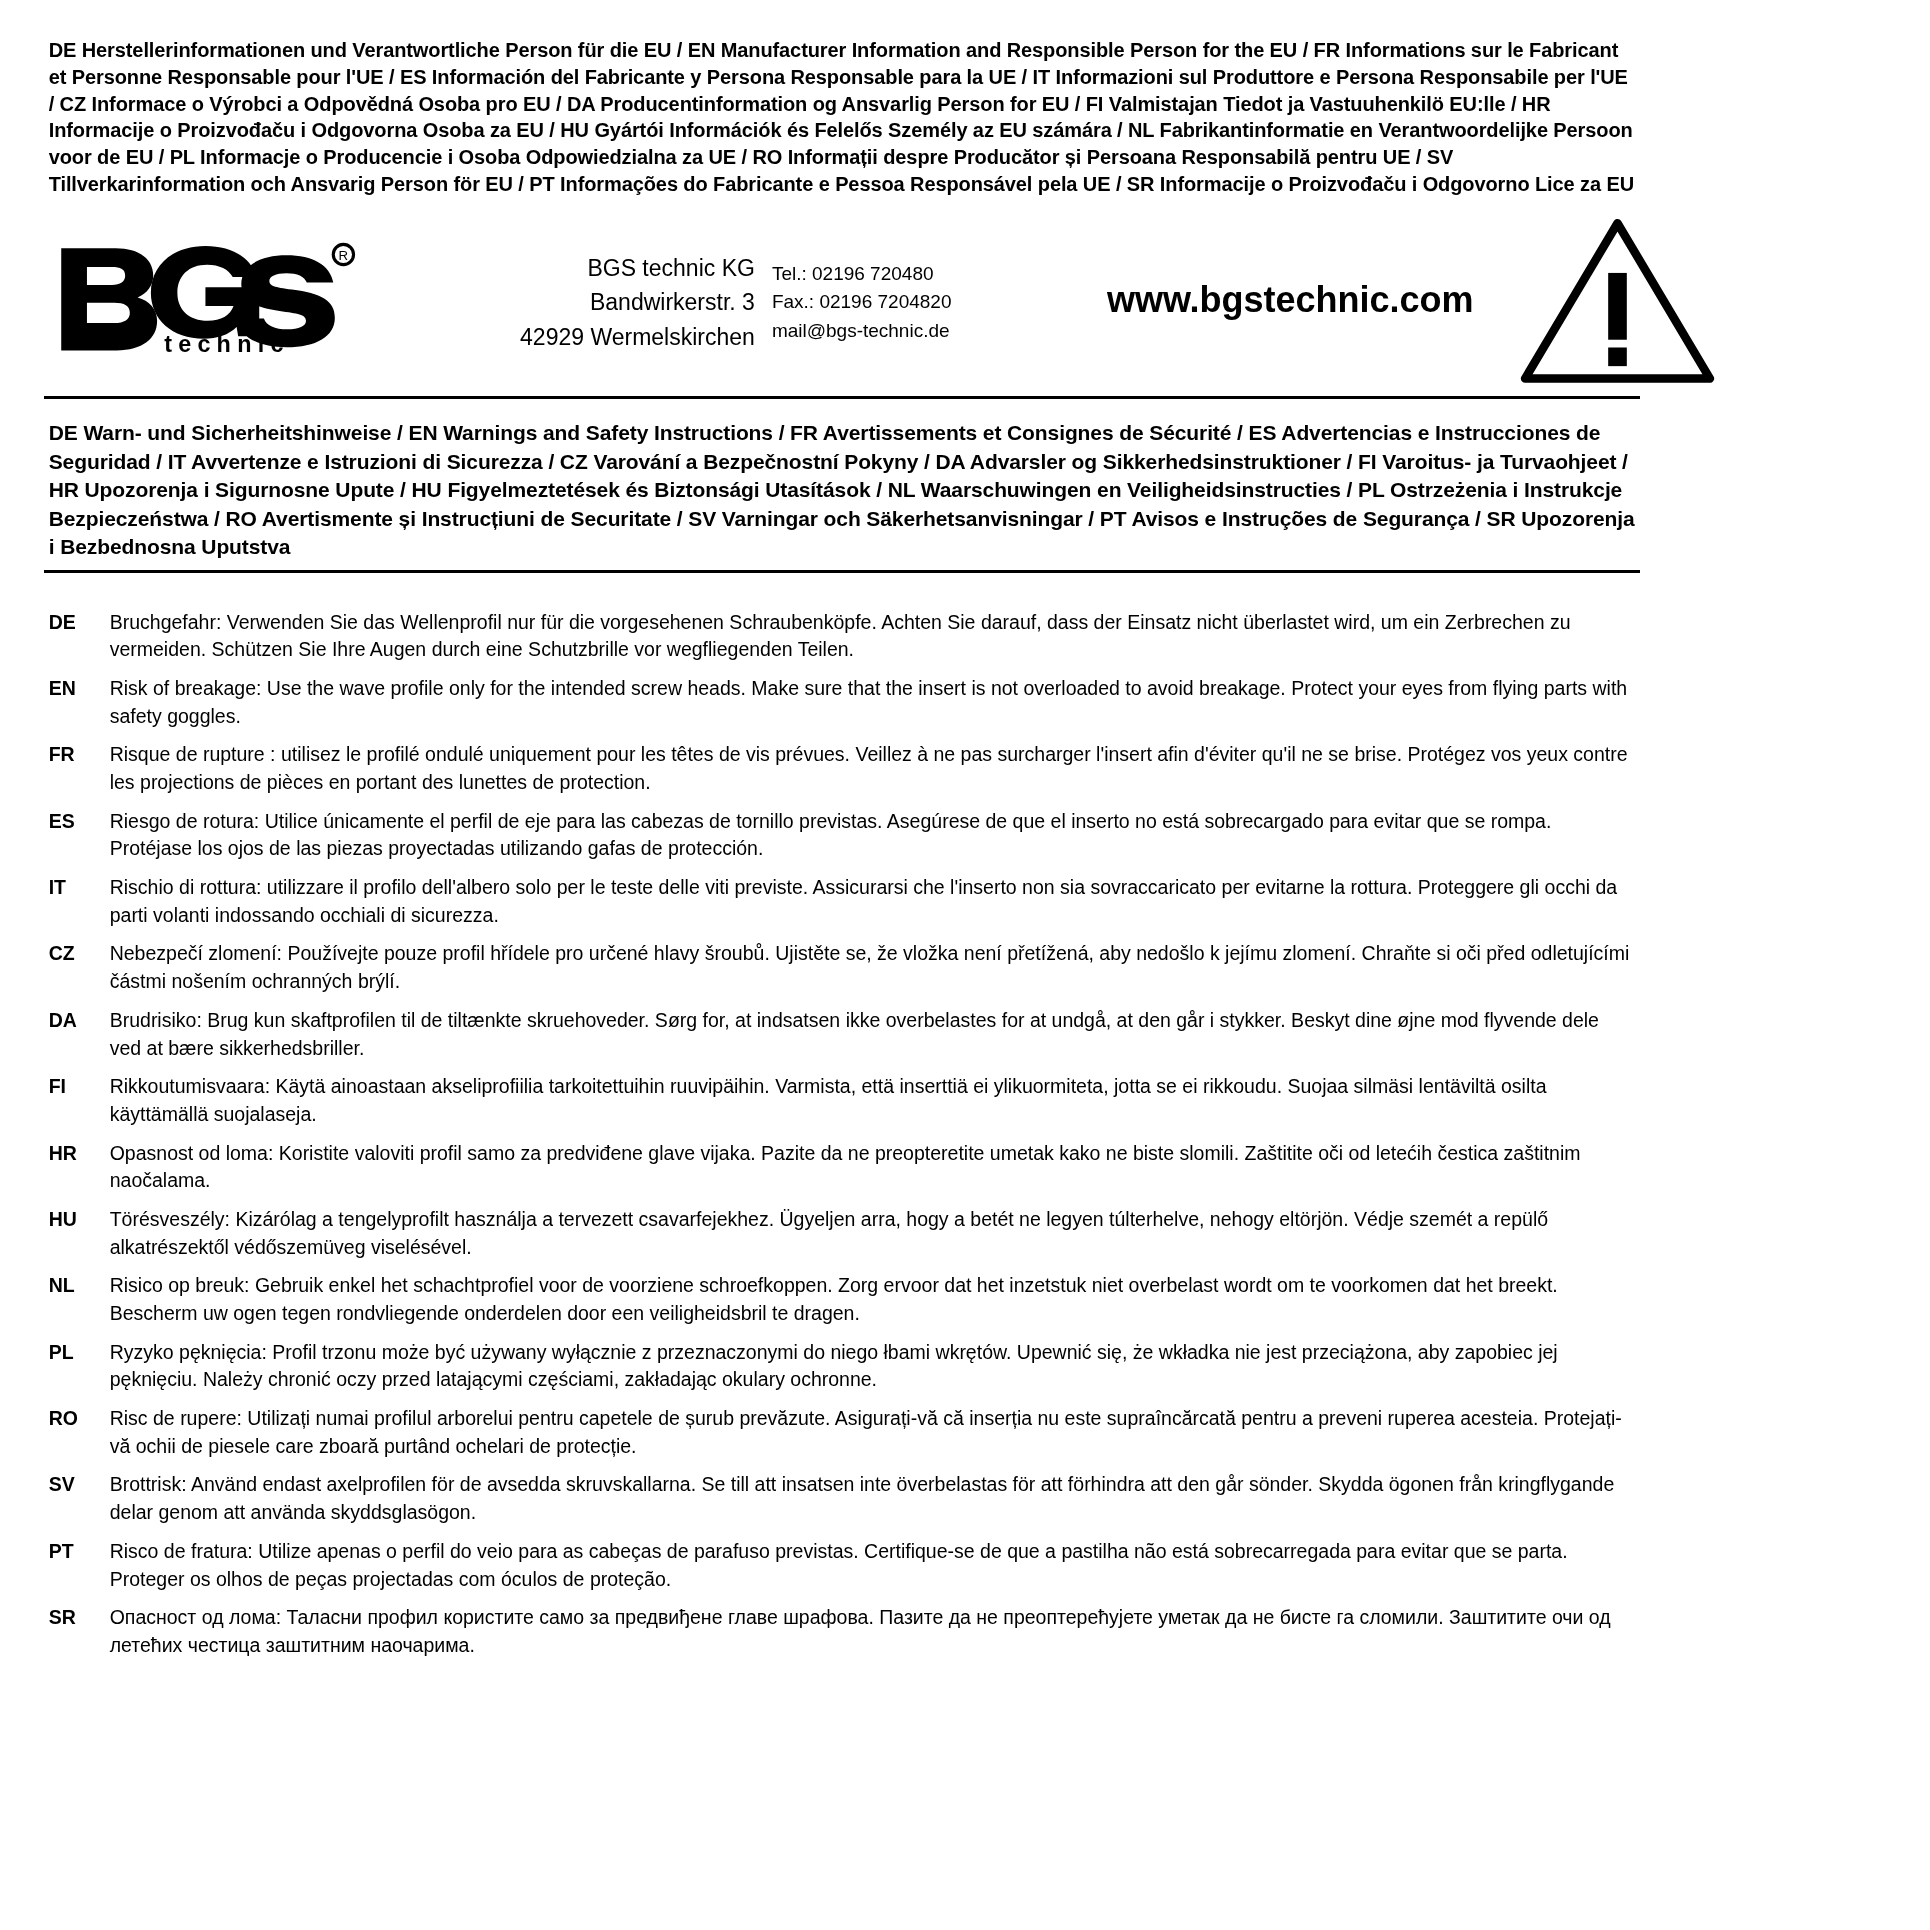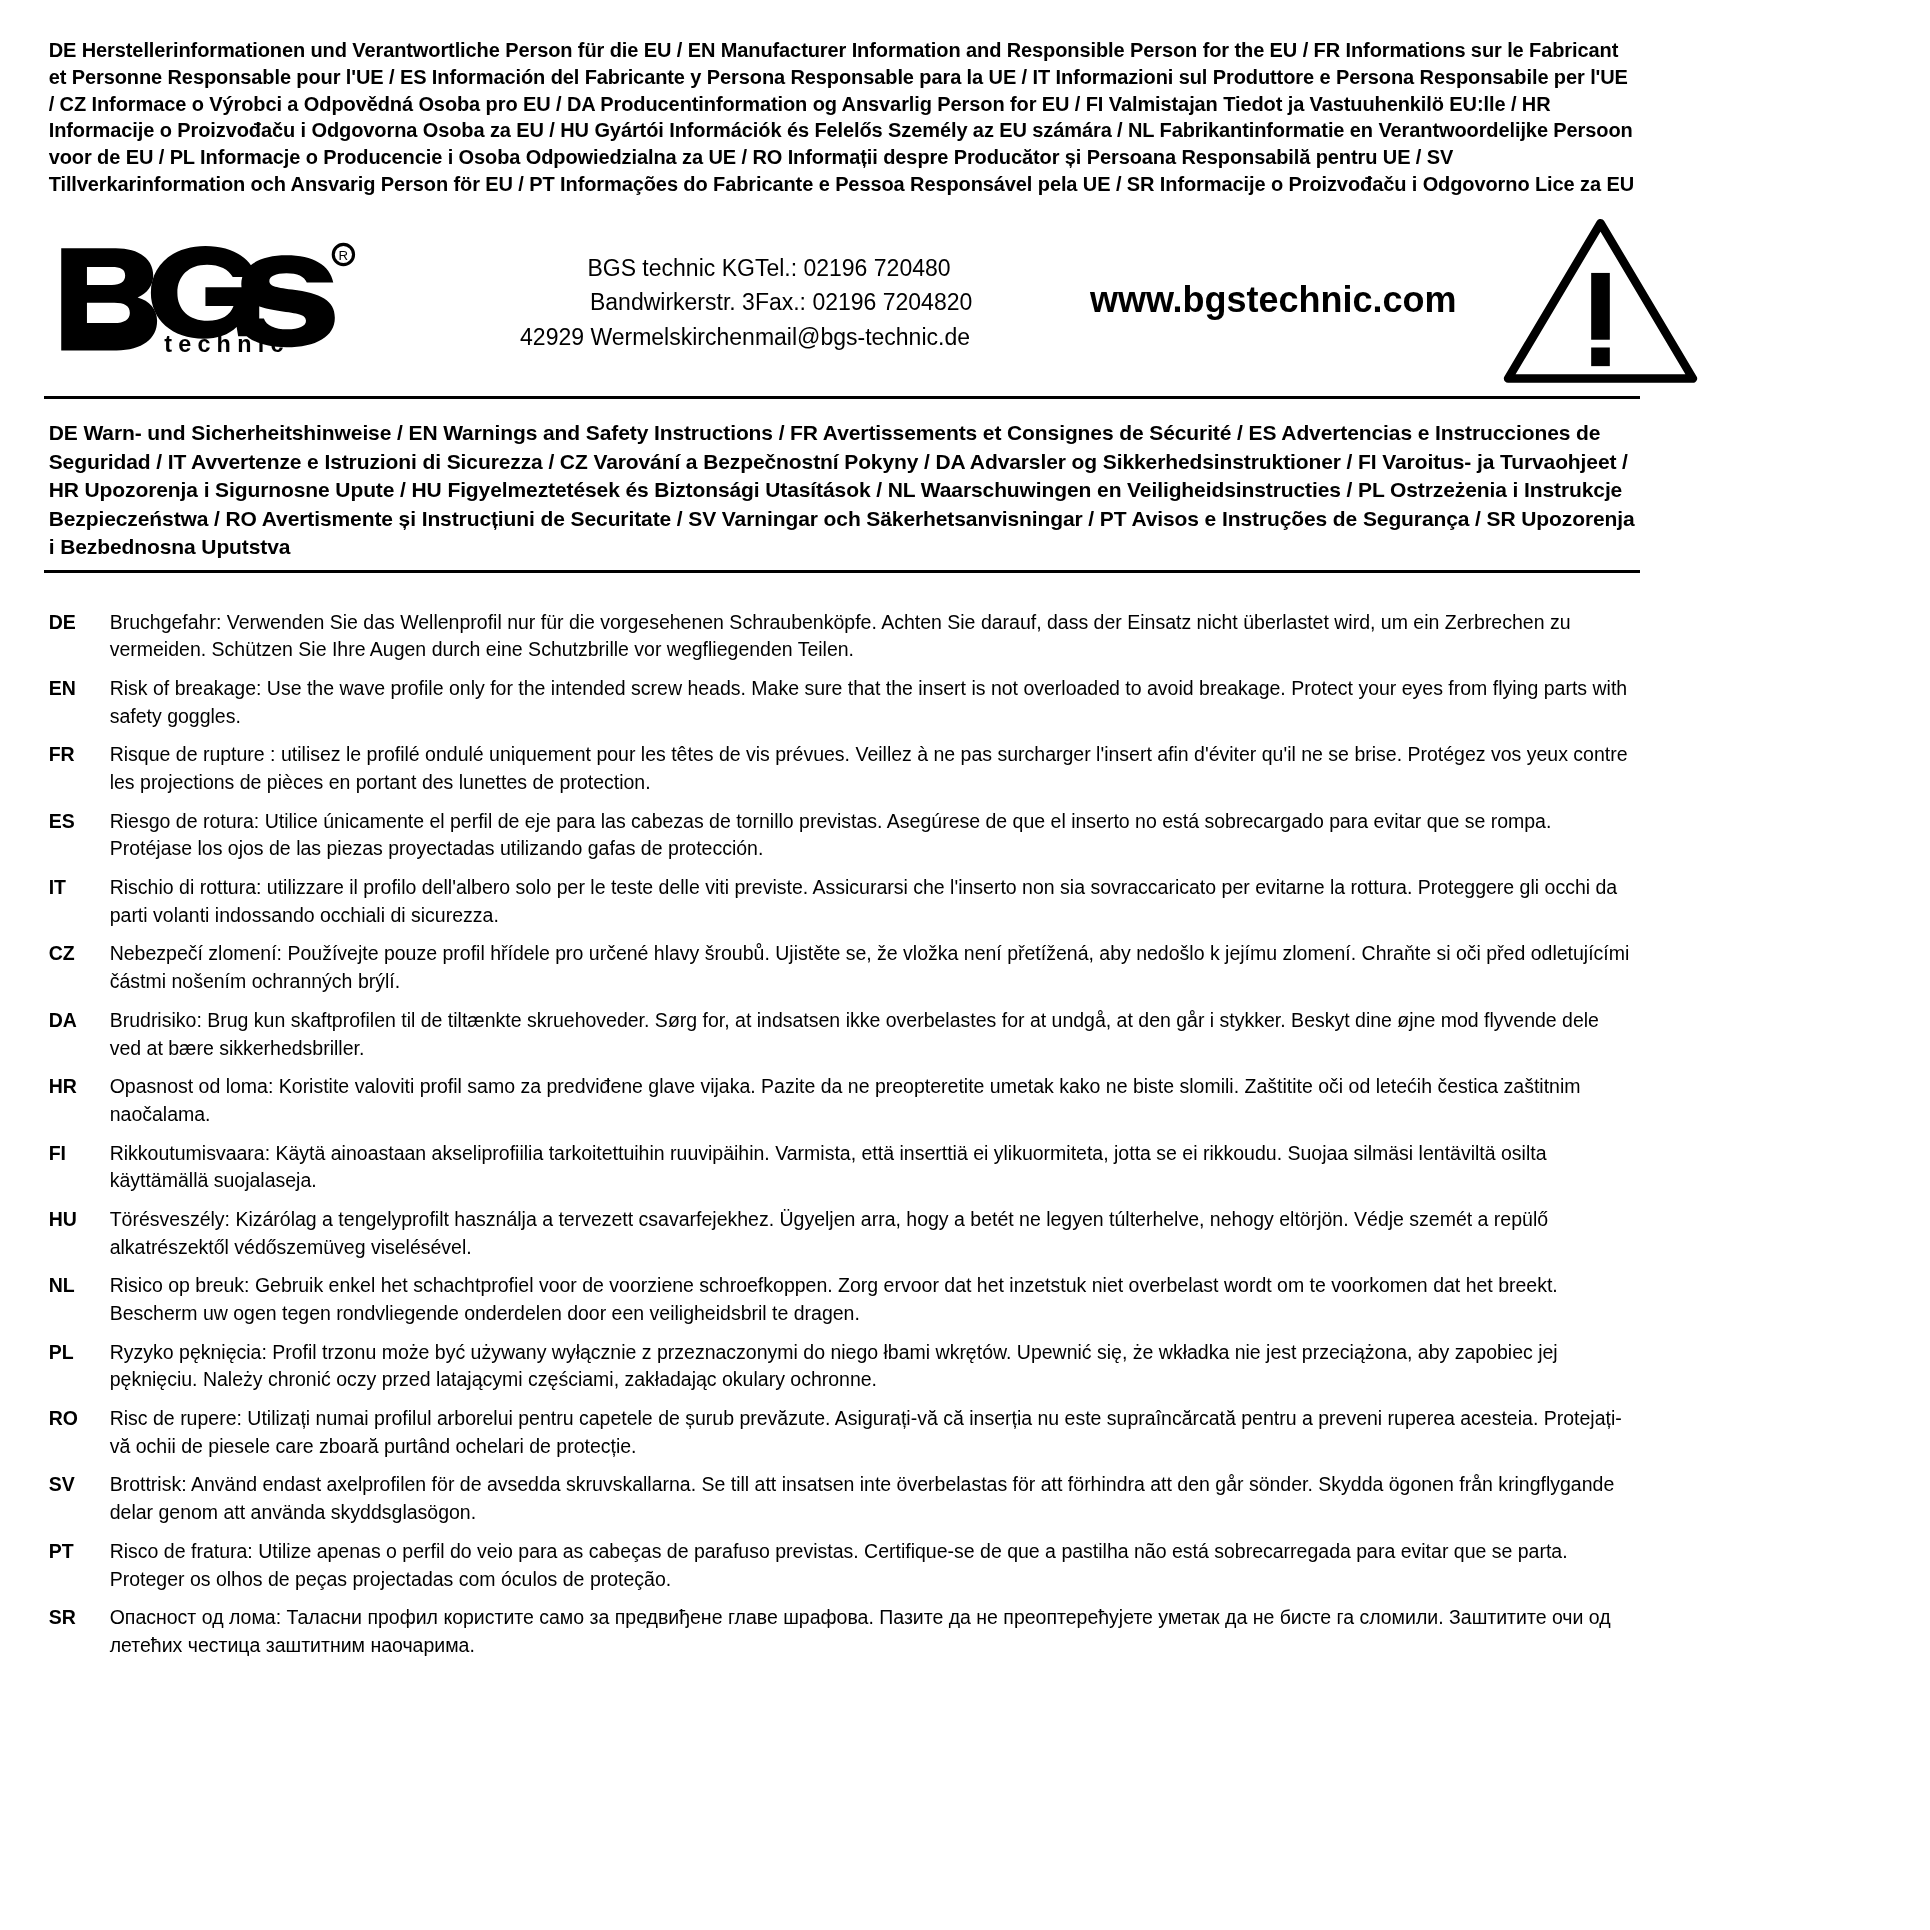--- a/index.html
+++ b/index.html
@@ -52,23 +52,24 @@
 
   .addr {
     flex: 0 0 389px;
     font-size: 23px;
     line-height: 1.5;
     padding-top: 4.7px;
     text-align: right;
   }
   .tel {
     flex: 0 0 335px;
-    font-size: 23px;
+    font-size: 19px;
     line-height: 1.5;
     padding-top: 4.7px;
+    margin-left: 17px;
   }
   .web {
     flex: 1 1 auto;
     text-align: center;
     font-size: 36px;
     font-weight: bold;
     padding-right: 31px;
   }
   .warn-tri {
     flex: 0 0 210px;
@@ -186,28 +187,28 @@
     </div>
     <div class="row">
       <div class="code">CZ</div>
       <div class="text">Nebezpečí zlomení: Používejte pouze profil hřídele pro určené hlavy šroubů. Ujistěte se, že vložka není přetížená, aby nedošlo k jejímu zlomení. Chraňte si oči před odletujícími částmi nošením ochranných brýlí.</div>
     </div>
     <div class="row">
       <div class="code">DA</div>
       <div class="text">Brudrisiko: Brug kun skaftprofilen til de tiltænkte skruehoveder. Sørg for, at indsatsen ikke overbelastes for at undgå, at den går i stykker. Beskyt dine øjne mod flyvende dele ved at bære sikkerhedsbriller.</div>
     </div>
     <div class="row">
+      <div class="code">FI</div>
+      <div class="text">Rikkoutumisvaara: Käytä ainoastaan akseliprofiilia tarkoitettuihin ruuvipäihin. Varmista, että inserttiä ei ylikuormiteta, jotta se ei rikkoudu. Suojaa silmäsi lentäviltä osilta käyttämällä suojalaseja.</div>
+    </div>
+    <div class="row">
       <div class="code">HR</div>
       <div class="text">Opasnost od loma: Koristite valoviti profil samo za predviđene glave vijaka. Pazite da ne preopteretite umetak kako ne biste slomili. Zaštitite oči od letećih čestica zaštitnim naočalama.</div>
     </div>
     <div class="row">
-      <div class="code">FI</div>
-      <div class="text">Rikkoutumisvaara: Käytä ainoastaan akseliprofiilia tarkoitettuihin ruuvipäihin. Varmista, että inserttiä ei ylikuormiteta, jotta se ei rikkoudu. Suojaa silmäsi lentäviltä osilta käyttämällä suojalaseja.</div>
-    </div>
-    <div class="row">
       <div class="code">HU</div>
       <div class="text">Törésveszély: Kizárólag a tengelyprofilt használja a tervezett csavarfejekhez. Ügyeljen arra, hogy a betét ne legyen túlterhelve, nehogy eltörjön. Védje szemét a repülő alkatrészektől védőszemüveg viselésével.</div>
     </div>
     <div class="row">
       <div class="code">NL</div>
       <div class="text">Risico op breuk: Gebruik enkel het schachtprofiel voor de voorziene schroefkoppen. Zorg ervoor dat het inzetstuk niet overbelast wordt om te voorkomen dat het breekt. Bescherm uw ogen tegen rondvliegende onderdelen door een veiligheidsbril te dragen.</div>
     </div>
     <div class="row">
       <div class="code">PL</div>
       <div class="text">Ryzyko pęknięcia: Profil trzonu może być używany wyłącznie z przeznaczonymi do niego łbami wkrętów. Upewnić się, że wkładka nie jest przeciążona, aby zapobiec jej pęknięciu. Należy chronić oczy przed latającymi częściami, zakładając okulary ochronne.</div>

